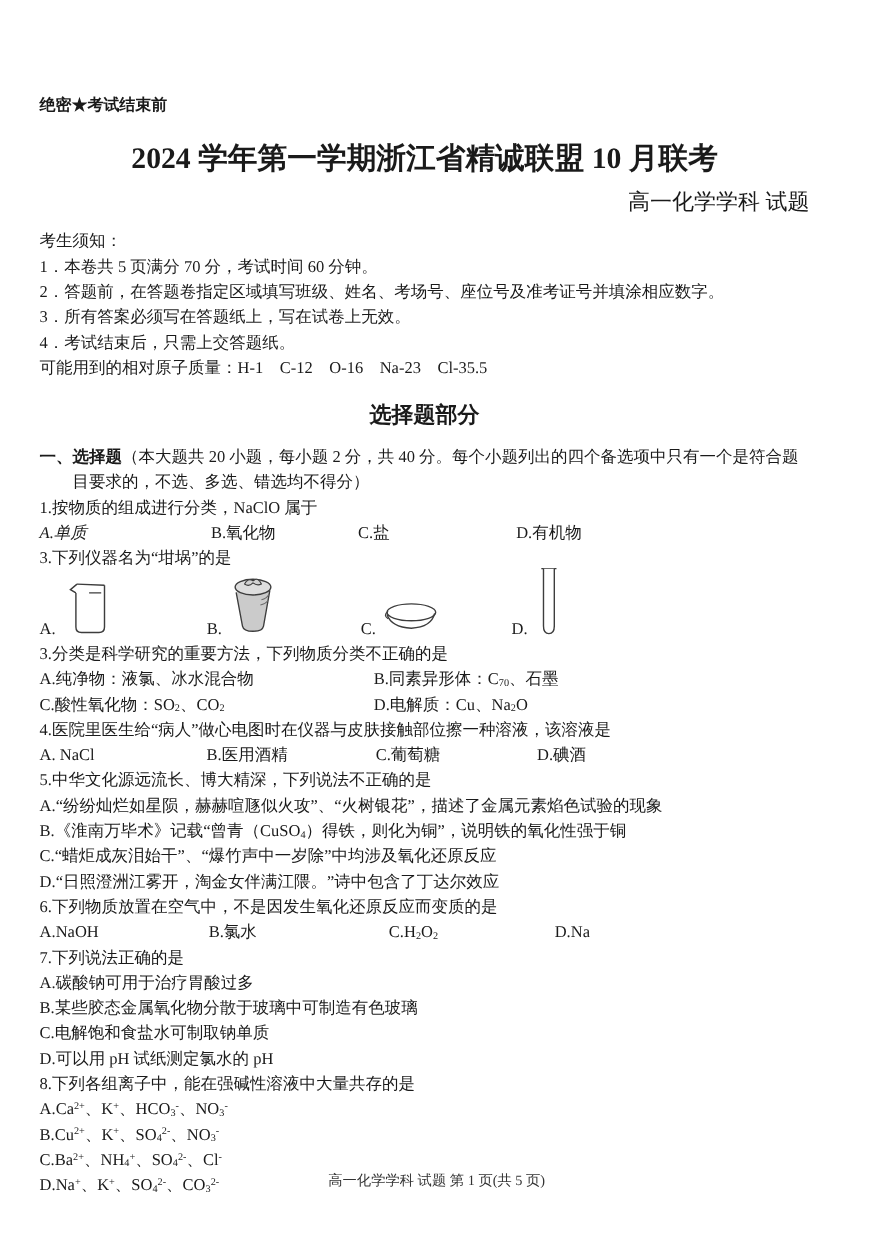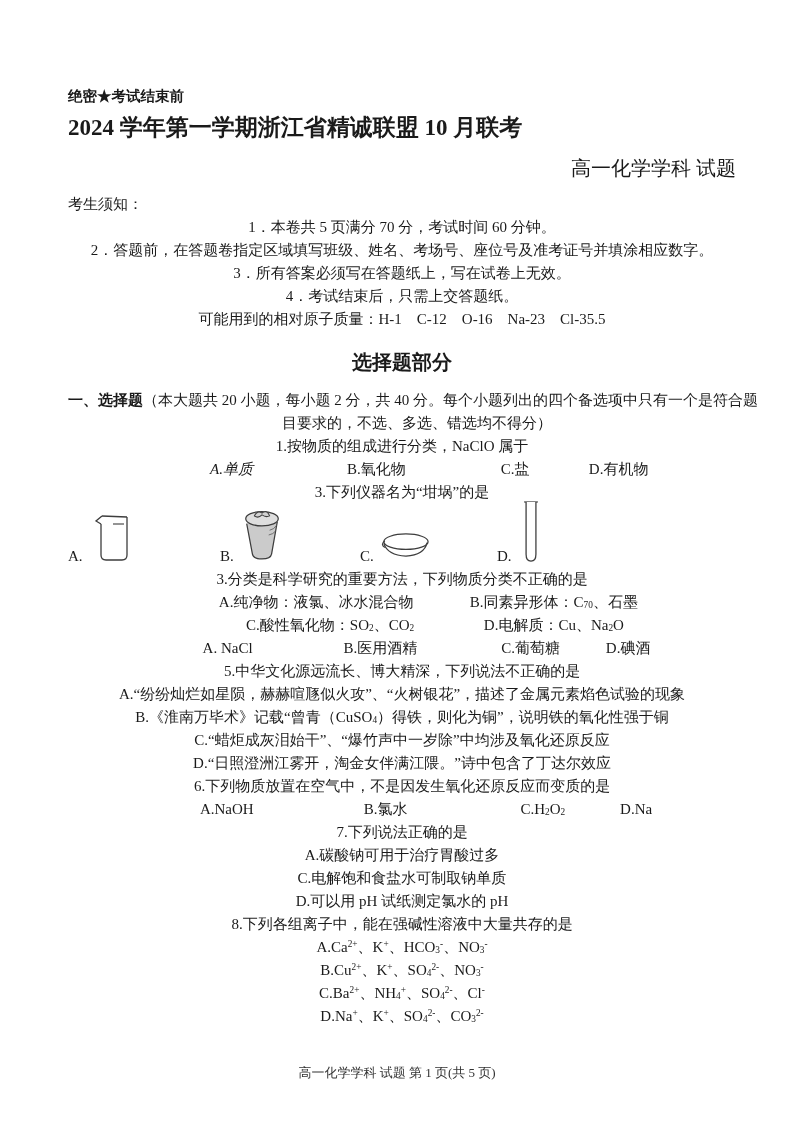--- a/index.html
+++ b/index.html
@@ -3,29 +3,29 @@
 <meta charset="utf-8">
 <style>
   html,body{margin:0;padding:0;background:#e8e8e8;}
   .page{
     position:relative;
     width:794px;height:1123px;
     background:#ffffff;
     font-family:"Liberation Serif","DejaVu Serif",serif;
     color:#1a1a1a;
     box-sizing:border-box;
-    padding:88px 58px 0 68px;
+    padding:88px 58px 0 36px;
     overflow:hidden;
     margin:0 auto;
   }
   .secret{font-size:14.5px;font-weight:bold;line-height:17px;}
-  .title{font-size:23px;font-weight:bold;text-align:left;margin-top:8px;line-height:30px;}
+  .title{font-size:27px;font-weight:bold;text-align:center;margin-top:24px;line-height:30px;}
   .subtitle{font-size:20px;font-weight:normal;text-align:right;margin-top:12px;line-height:26px;}
   .notice-head{font-size:15px;font-weight:normal;line-height:23px;margin-top:12px;}
-  .line{font-size:15px;line-height:23px;white-space:nowrap;text-align:center;}
+  .line{font-size:15px;line-height:23px;white-space:nowrap;}
   .section-head{font-size:20px;font-weight:bold;text-align:center;margin-top:18px;margin-bottom:14px;line-height:26px;}
   .intro b{font-weight:bold;}
   .indent2{padding-left:30px;}
   .opt-row span{display:inline-block;vertical-align:top;}
   .cols-q1 span:nth-child(1){width:152px;font-style:italic;}
   .cols-q1 span:nth-child(2){width:130px;}
   .cols-q1 span:nth-child(3){width:140px;}
   .cols-q4 span:nth-child(1){width:148px;}
   .cols-q4 span:nth-child(2){width:150px;}
   .cols-q4 span:nth-child(3){width:143px;}
@@ -113,20 +113,21 @@
   <div class="line">3.分类是科学研究的重要方法，下列物质分类不正确的是</div>
   <div class="line opt-row cols-two">
     <span>A.纯净物：液氯、冰水混合物</span>
     <span>B.同素异形体：C<sub>70</sub>、石墨</span>
   </div>
   <div class="line opt-row cols-two">
     <span>C.酸性氧化物：SO<sub>2</sub>、CO<sub>2</sub></span>
     <span>D.电解质：Cu、Na<sub>2</sub>O</span>
   </div>
 
+  <div class="line">4.医院里医生给“病人”做心电图时在仪器与皮肤接触部位擦一种溶液，该溶液是</div>
   <div class="line opt-row cols-q4">
     <span>A. NaCl</span>
     <span>B.医用酒精</span>
     <span>C.葡萄糖</span>
     <span>D.碘酒</span>
   </div>
 
   <div class="line">5.中华文化源远流长、博大精深，下列说法不正确的是</div>
   <div class="line">A.“纷纷灿烂如星陨，赫赫喧豗似火攻”、“火树银花”，描述了金属元素焰色试验的现象</div>
   <div class="line">B.《淮南万毕术》记载“曾青（CuSO<sub>4</sub>）得铁，则化为铜”，说明铁的氧化性强于铜</div>
@@ -136,20 +137,21 @@
   <div class="line">6.下列物质放置在空气中，不是因发生氧化还原反应而变质的是</div>
   <div class="line opt-row cols-q6">
     <span>A.NaOH</span>
     <span>B.氯水</span>
     <span>C.H<sub>2</sub>O<sub>2</sub></span>
     <span>D.Na</span>
   </div>
 
   <div class="line">7.下列说法正确的是</div>
   <div class="line">A.碳酸钠可用于治疗胃酸过多</div>
+  <div class="line">B.某些胶态金属氧化物分散于玻璃中可制造有色玻璃</div>
   <div class="line">C.电解饱和食盐水可制取钠单质</div>
   <div class="line">D.可以用 pH 试纸测定氯水的 pH</div>
 
   <div class="line">8.下列各组离子中，能在强碱性溶液中大量共存的是</div>
   <div class="line">A.Ca<sup>2+</sup>、K<sup>+</sup>、HCO<sub>3</sub><sup>-</sup>、NO<sub>3</sub><sup>-</sup></div>
   <div class="line">B.Cu<sup>2+</sup>、K<sup>+</sup>、SO<sub>4</sub><sup>2-</sup>、NO<sub>3</sub><sup>-</sup></div>
   <div class="line">C.Ba<sup>2+</sup>、NH<sub>4</sub><sup>+</sup>、SO<sub>4</sub><sup>2-</sup>、Cl<sup>-</sup></div>
   <div class="line">D.Na<sup>+</sup>、K<sup>+</sup>、SO<sub>4</sub><sup>2-</sup>、CO<sub>3</sub><sup>2-</sup></div>
 
   <div class="footer">高一化学学科 试题 第 1 页(共 5 页)</div>

